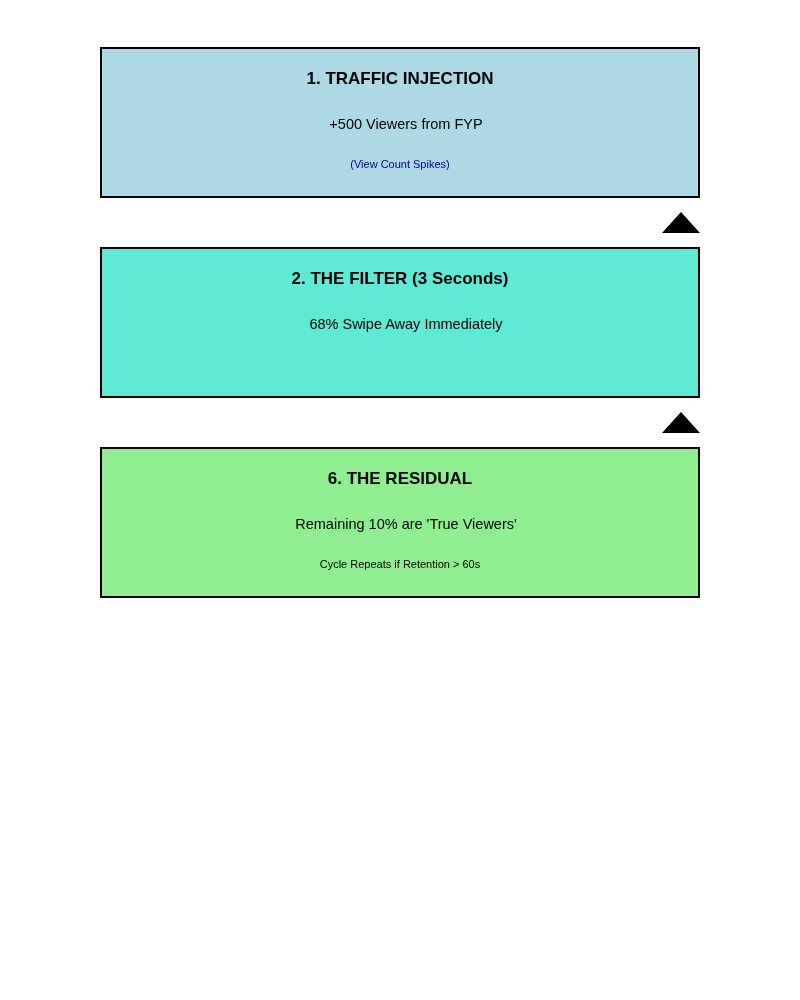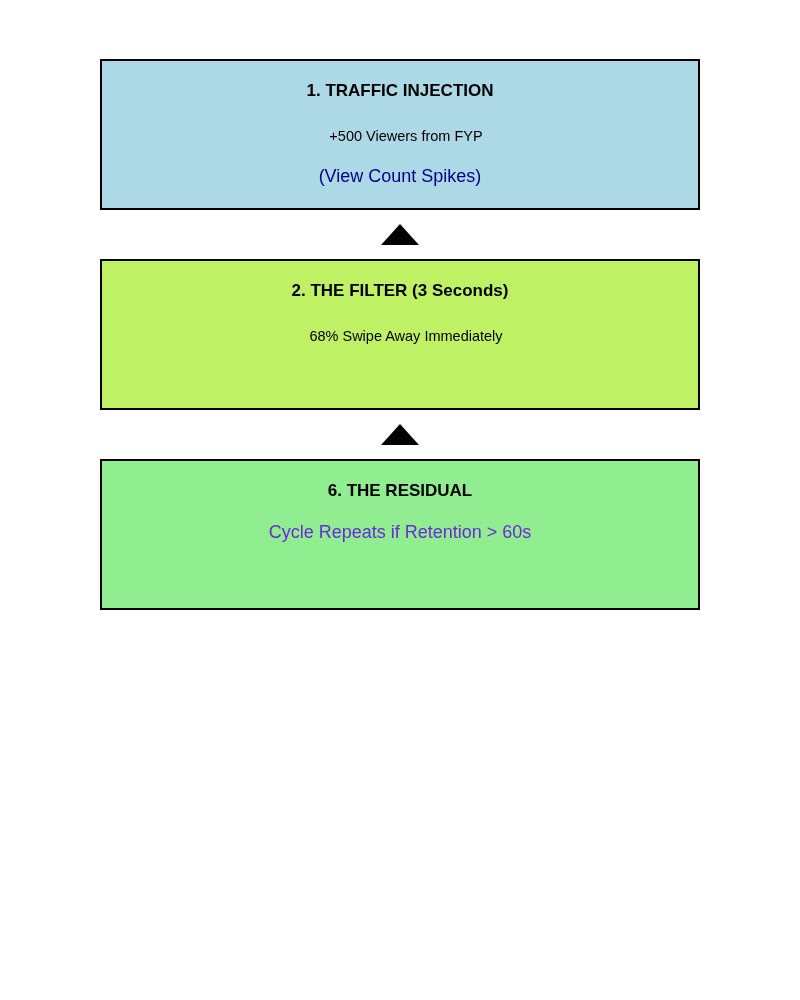--- a/index.html
+++ b/index.html
@@ -9,24 +9,24 @@
   body {
     width: 800px;
     height: 1000px;
     background: #ffffff;
     font-family: "Liberation Sans", sans-serif;
     overflow: hidden;
   }
   .flow {
     width: 600px;
     margin: 0 auto;
-    padding-top: 59px;
+    padding-top: 47px;
     display: flex;
     flex-direction: column;
-    align-items: center;
+    align-items: flex-end;
   }
   .flow-box {
     box-sizing: border-box;
     width: 600px;
     height: 151px;
     border: 2px solid #000000;
     text-align: center;
   }
   .box-title {
     margin: 20px 0 0 0;
@@ -36,21 +36,21 @@
     color: #000000;
   }
   .box-line {
     margin: 27px 0 0 12px;
     font-size: 14.5px;
     line-height: 17px;
     color: #000000;
   }
   .box-subline {
     margin: 23px 0 0 0;
-    font-size: 18px;
+    font-size: 11px;
     line-height: 17px;
   }
   .arrow-gap {
     height: 49px;
     display: flex;
     align-items: center;
     justify-content: center;
   }
   .up-triangle {
     width: 0;
@@ -68,27 +68,28 @@
   <div class="flow-box" style="background-color: rgb(173, 216, 230);">
     <div class="box-title">1. TRAFFIC INJECTION</div>
     <div class="box-line">+500 Viewers from FYP</div>
     <div class="box-subline" style="color: rgb(0, 0, 139);">(View Count Spikes)</div>
   </div>
 
   <div class="arrow-gap">
     <div class="up-triangle" style="border-bottom-color: rgb(0, 0, 0);"></div>
   </div>
 
-  <div class="flow-box" style="background-color: #bef264;">
+  <div class="flow-box" style="background-color: #5eead4;">
     <div class="box-title">2. THE FILTER (3 Seconds)</div>
     <div class="box-line">68% Swipe Away Immediately</div>
   </div>
 
   <div class="arrow-gap">
     <div class="up-triangle" style="border-bottom-color: rgb(0, 0, 0);"></div>
   </div>
 
   <div class="flow-box" style="background-color: rgb(144, 238, 144);">
     <div class="box-title">6. THE RESIDUAL</div>
-    <div class="box-subline" style="color: #6d28d9;">Cycle Repeats if Retention &gt; 60s</div>
+    <div class="box-line">Remaining 10% are 'True Viewers'</div>
+    <div class="box-subline" style="color: #000000;">Cycle Repeats if Retention &gt; 60s</div>
   </div>
 
 </div>
 
 </body></html>

